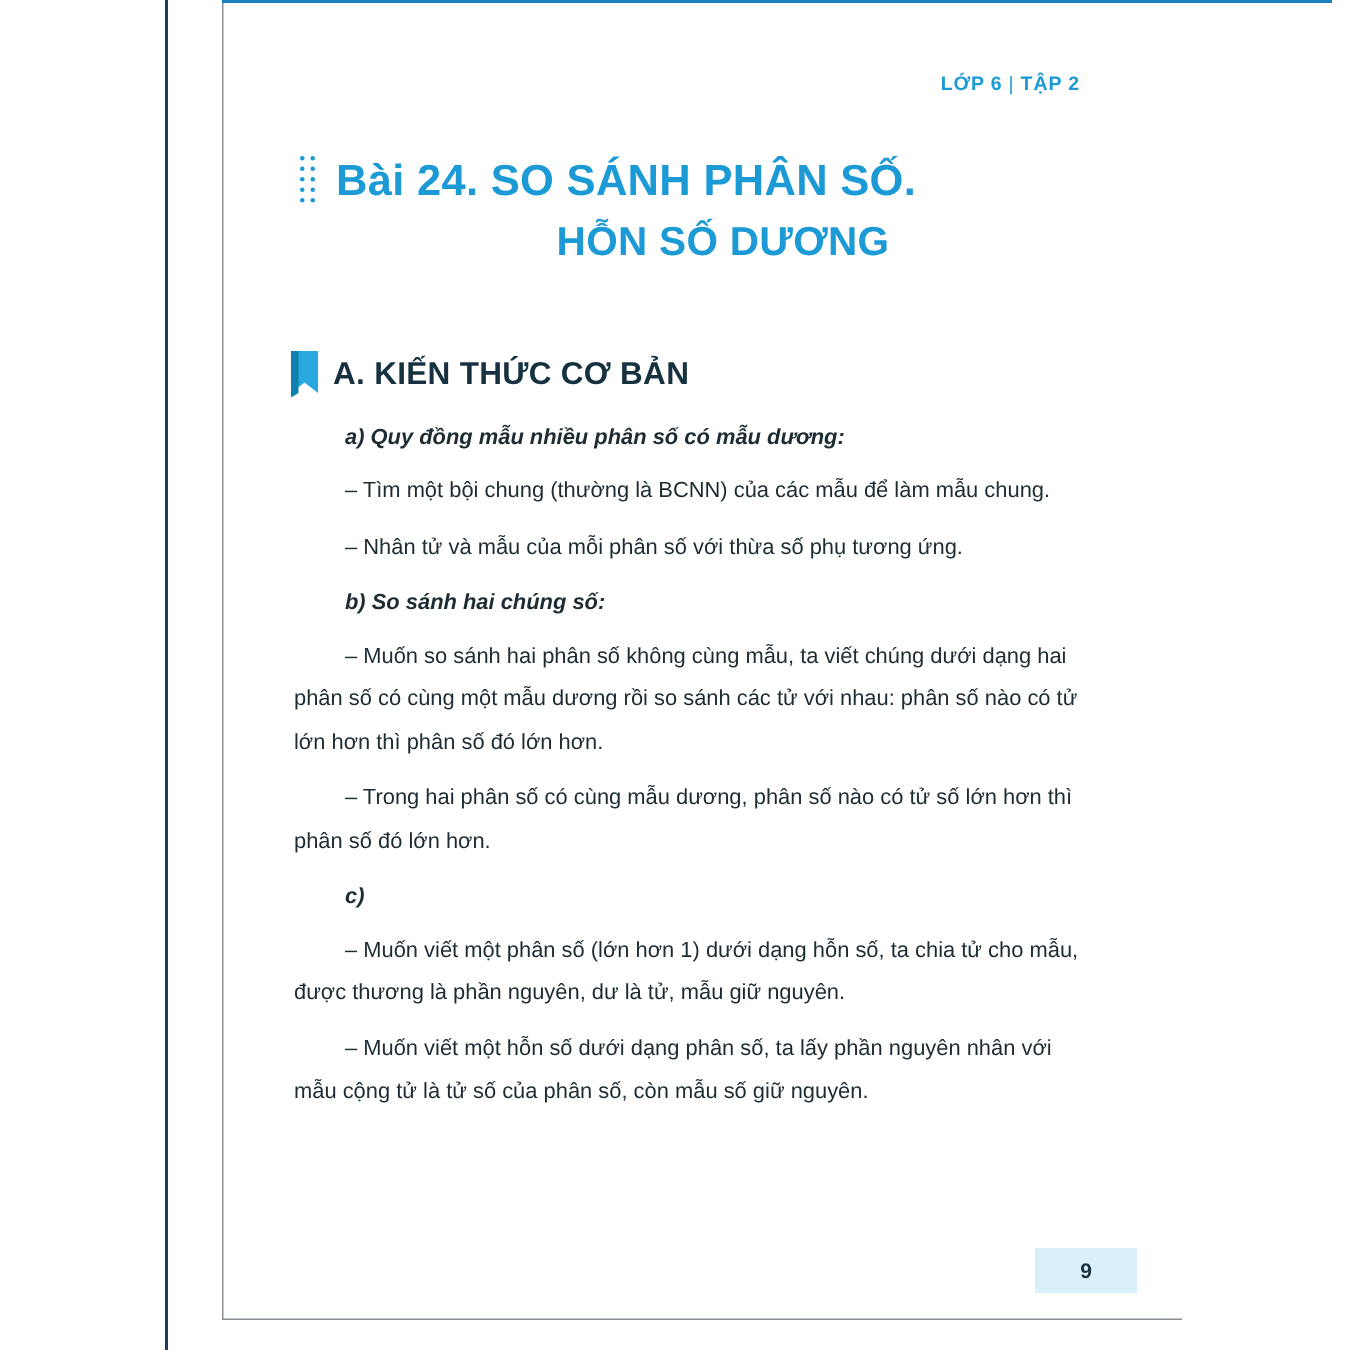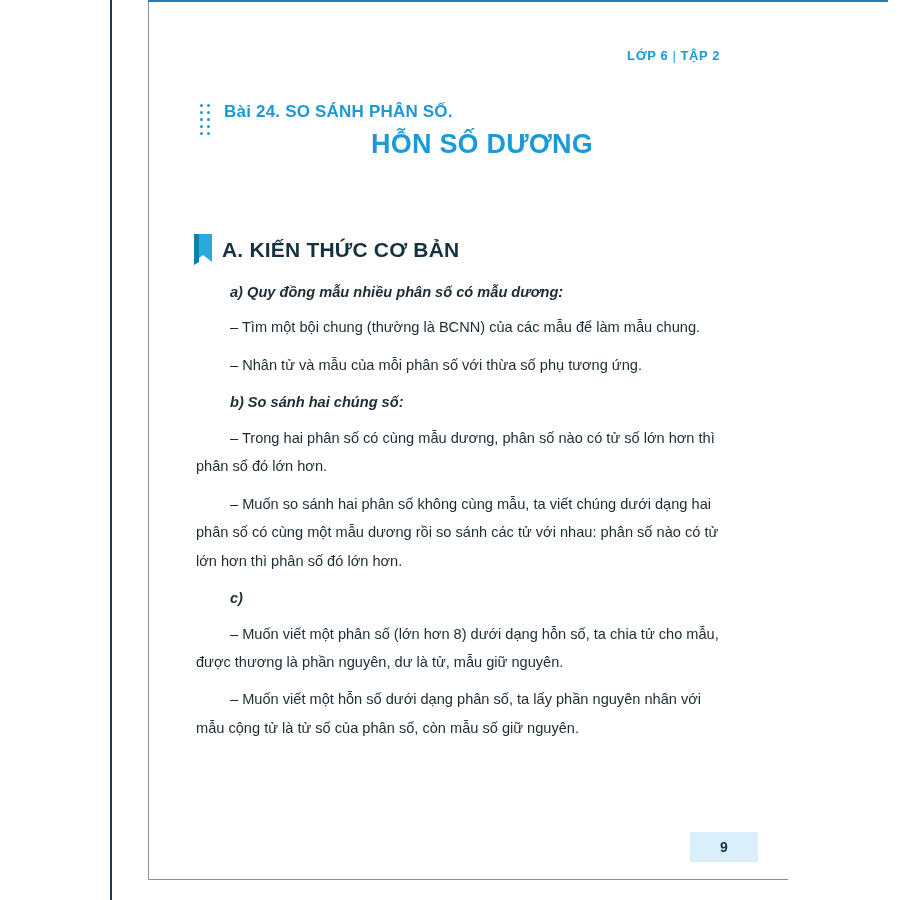--- a/index.html
+++ b/index.html
@@ -83,21 +83,21 @@
   .title-dots i {
     position: absolute;
     width: 3px;
     height: 3px;
     background: #1b9ad6;
     border-radius: 50%;
     display: block;
   }
   .title-main {
     margin-left: 24px;
-    font-size: 17px;
+    font-size: 29px;
     font-weight: bold;
     color: #1b9ad6;
     line-height: 1.45;
     letter-spacing: 0.2px;
   }
   .title-sub {
     margin-left: 24px;
     font-size: 27px;
     font-weight: bold;
     color: #1b9ad6;
@@ -207,22 +207,22 @@
       </svg>
     </span>
     <span class="section-title">A. KIẾN THỨC CƠ BẢN</span>
   </div>
 
   <div class="content">
     <p class="bold">a) Quy đồng mẫu nhiều phân số có mẫu dương:</p>
     <p class="indent">– Tìm một bội chung (thường là BCNN) của các mẫu để làm mẫu chung.</p>
     <p class="indent">– Nhân tử và mẫu của mỗi phân số với thừa số phụ tương ứng.</p>
     <p class="bold">b) So sánh hai chúng số:</p>
+    <p class="indent">– Muốn so sánh hai phân số không cùng mẫu, ta viết chúng dưới dạng hai phân số có cùng một mẫu dương rồi so sánh các tử với nhau: phân số nào có tử lớn hơn thì phân số đó lớn hơn.</p>
     <p class="indent">– Trong hai phân số có cùng mẫu dương, phân số nào có tử số lớn hơn thì phân số đó lớn hơn.</p>
-    <p class="indent">– Muốn so sánh hai phân số không cùng mẫu, ta viết chúng dưới dạng hai phân số có cùng một mẫu dương rồi so sánh các tử với nhau: phân số nào có tử lớn hơn thì phân số đó lớn hơn.</p>
     <p class="bold">c)</p>
-    <p class="indent">– Muốn viết một phân số (lớn hơn 8) dưới dạng hỗn số, ta chia tử cho mẫu, được thương là phần nguyên, dư là tử, mẫu giữ nguyên.</p>
+    <p class="indent">– Muốn viết một phân số (lớn hơn 1) dưới dạng hỗn số, ta chia tử cho mẫu, được thương là phần nguyên, dư là tử, mẫu giữ nguyên.</p>
     <p class="indent">– Muốn viết một hỗn số dưới dạng phân số, ta lấy phần nguyên nhân với mẫu cộng tử là tử số của phân số, còn mẫu số giữ nguyên.</p>
   </div>
 
   <div class="page-number">9</div>
 
 </div>
 
 </body></html>

